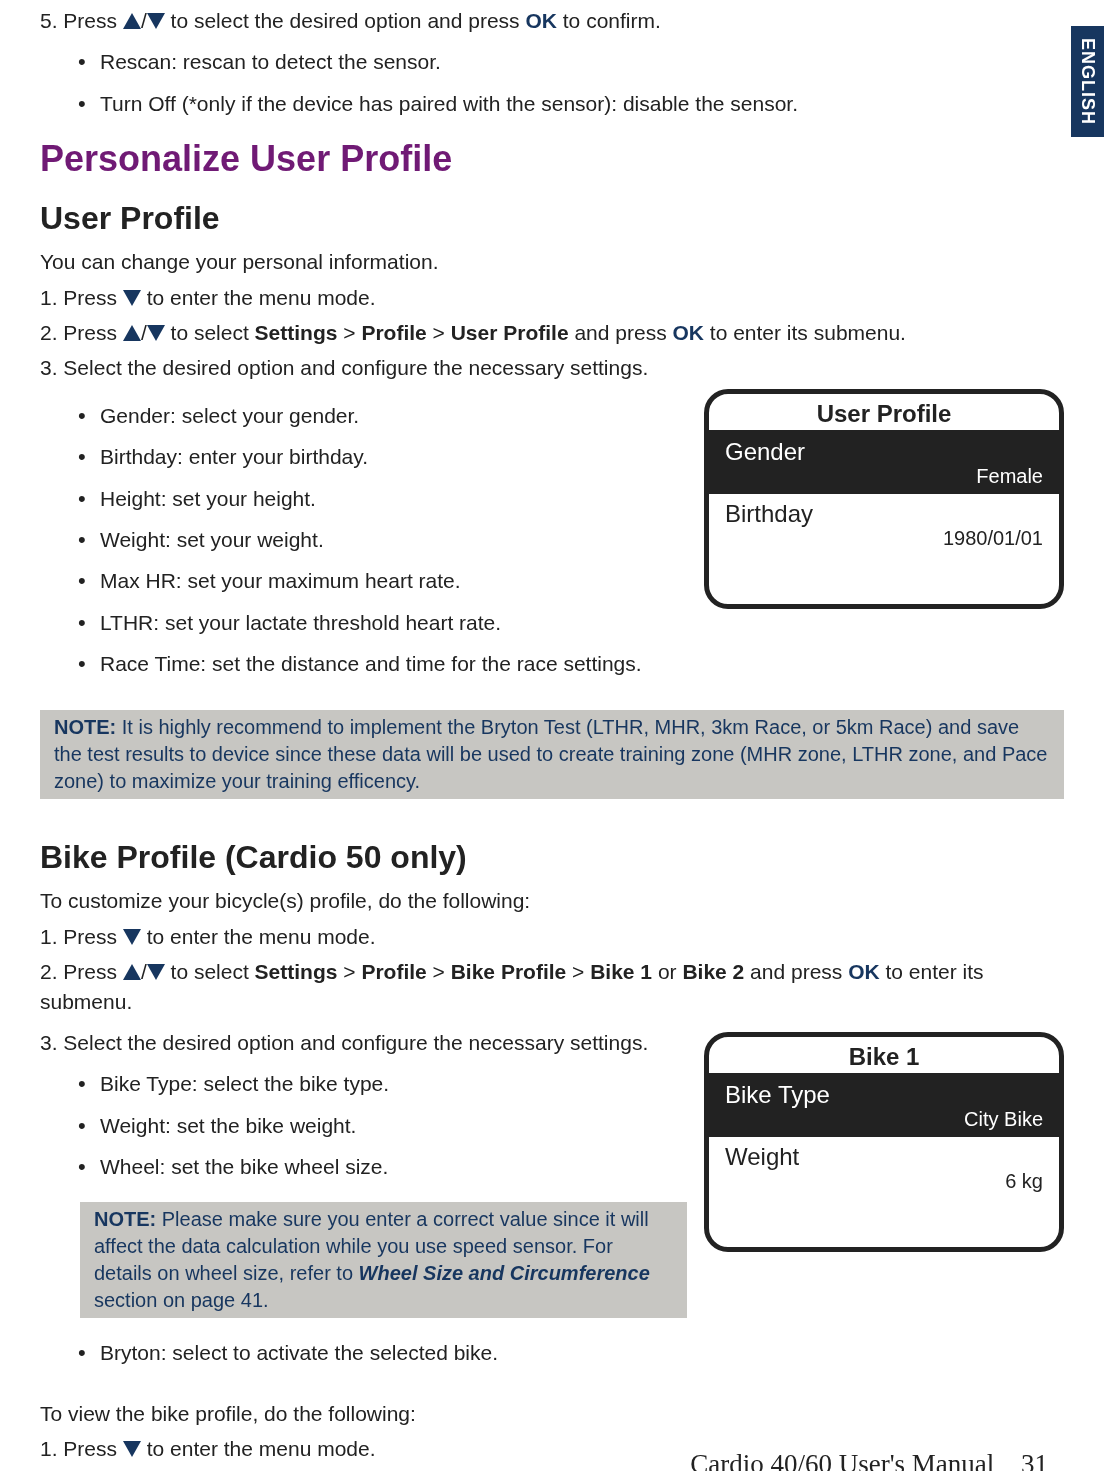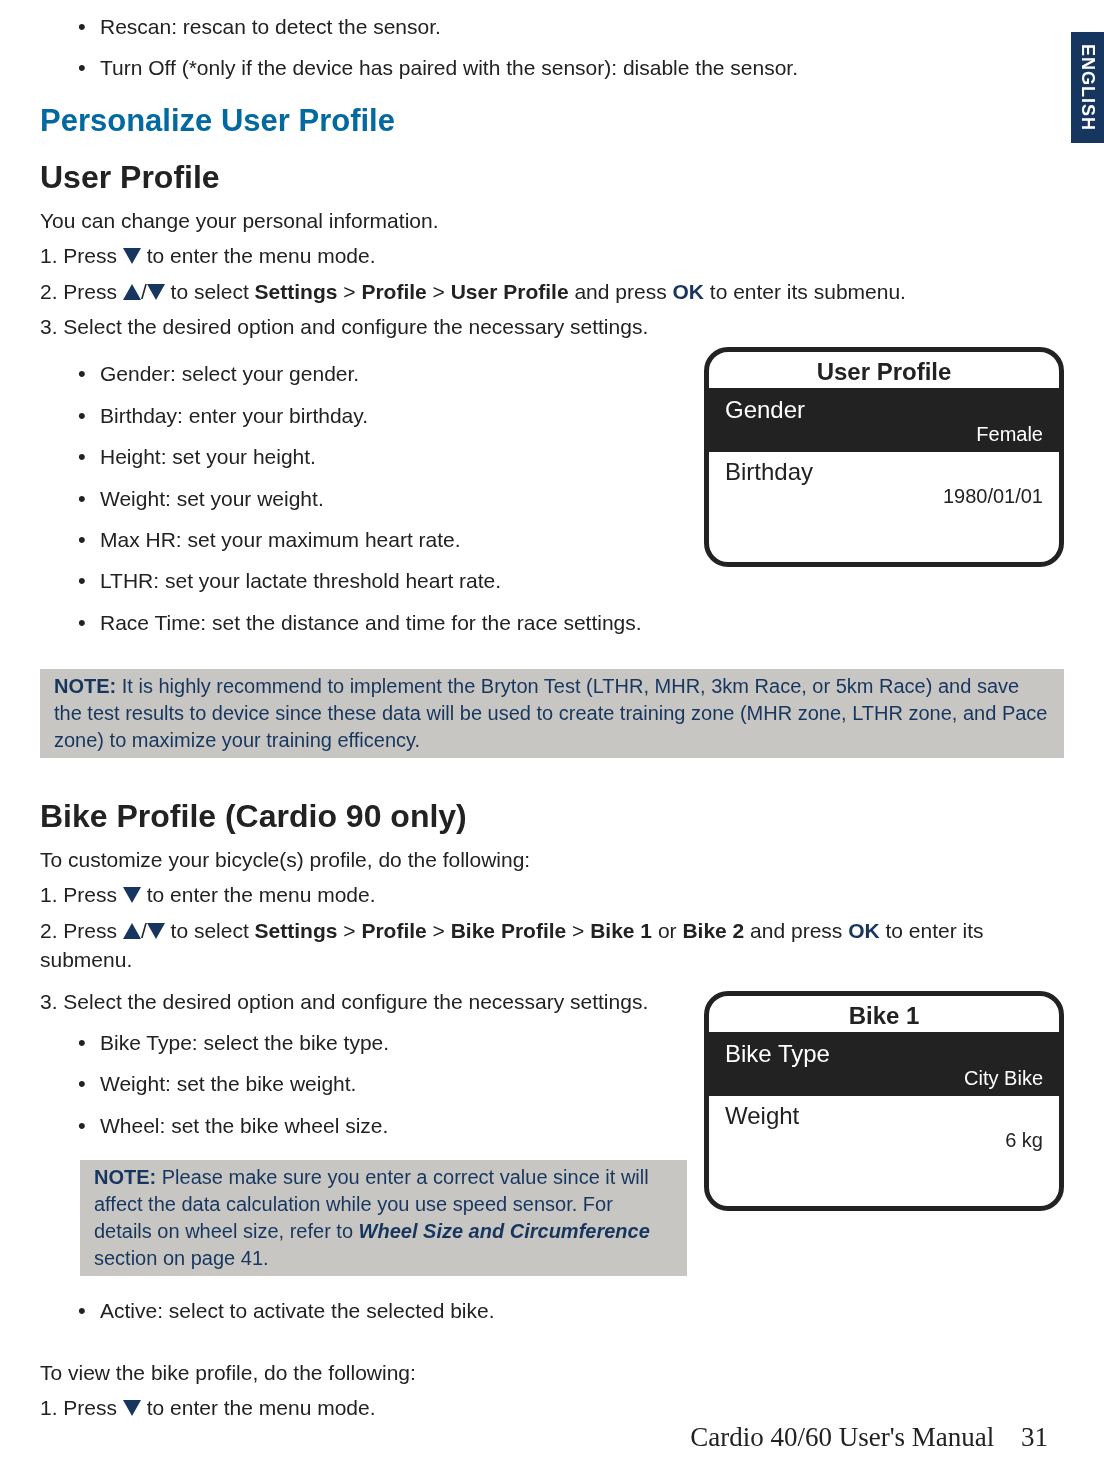--- a/index.html
+++ b/index.html
@@ -23,23 +23,23 @@
     right: 0;
     background: #17365f;
     color: #fff;
     writing-mode: vertical-rl;
     padding: 12px 6px;
     font-weight: bold;
     font-size: 18px;
     letter-spacing: 1px;
   }
   h1.main-title {
-    color: #0369a1;
-    font-weight: bold;
-    font-size: 31px;
+    color: #701a75;
+    font-weight: bold;
+    font-size: 36px;
     margin: 20px 0 10px 0;
   }
   h2.section-title {
     color: #222;
     font-weight: bold;
     font-size: 32px;
     margin: 20px 0 10px 0;
   }
   p, li {
     font-size: 21px;
@@ -132,20 +132,23 @@
   }
   .footer .pg { margin-left: 20px; }
 </style>
 </head>
 <body>
 
 <div class="page">
 
   <div class="side-tab">ENGLISH</div>
 
+  <p class="body-text">
+    <span>5. Press </span><span class="tri up"></span>/<span class="tri down"></span><span> to select the desired option and press </span><span class="ok">OK</span><span> to confirm.</span>
+  </p>
   <ul class="sub">
     <li>Rescan: rescan to detect the sensor.</li>
     <li>Turn Off (*only if the device has paired with the sensor): disable the sensor.</li>
   </ul>
 
   <h1 class="main-title">Personalize User Profile</h1>
 
   <h2 class="section-title">User Profile</h2>
   <p class="body-text">You can change your personal information.</p>
   <p class="body-text">
@@ -180,42 +183,42 @@
           <div class="val">1980/01/01</div>
         </div>
       </div>
     </div>
   </div>
 
   <div class="note-box">
     <span class="note-label">NOTE:</span><span class="note-text"> It is  highly recommend to implement the Bryton Test (LTHR, MHR, 3km Race, or 5km Race) and save the test results to device since these data will be used to create training zone (MHR zone, LTHR zone, and Pace zone) to maximize your training efficency.</span>
   </div>
 
-  <h2 class="section-title" style="margin-top:40px">Bike Profile (Cardio 90 only)</h2>
+  <h2 class="section-title" style="margin-top:40px">Bike Profile (Cardio 50 only)</h2>
   <p class="body-text">To customize your bicycle(s) profile, do the following:</p>
   <p class="body-text">
     <span>1. Press </span><span class="tri down"></span><span> to enter the menu mode.</span>
   </p>
   <p class="body-text" style="padding-left:0;">
     <span>2. Press </span><span class="tri up"></span>/<span class="tri down"></span><span> to select </span><span class="bold">Settings</span><span> &gt; </span><span class="bold">Profile</span><span> &gt; </span><span class="bold">Bike Profile</span><span> &gt; </span><span class="bold">Bike 1</span><span> or </span><span class="bold">Bike 2</span><span> and press </span><span class="ok">OK</span><span> to enter its submenu.</span>
   </p>
 
   <div class="flex-row">
     <div class="left">
       <p class="body-text">3. Select the desired option and configure the necessary settings.</p>
       <ul class="sub">
         <li>Bike Type: select the bike type.</li>
         <li>Weight: set the bike weight.</li>
         <li>Wheel: set the bike wheel size.</li>
       </ul>
       <div class="note-box" style="margin-left:40px">
         <span class="note-label">NOTE:</span><span class="note-text"> Please make sure you enter a correct value since it will affect the data calculation while you use speed sensor. For details on wheel size, refer to </span><span class="note-link">Wheel Size and Circumference</span><span class="note-text"> section on page 41.</span>
       </div>
       <ul class="sub">
-        <li>Active: select to activate the selected bike.</li>
+        <li>Bryton: select to activate the selected bike.</li>
       </ul>
     </div>
     <div class="right" style="padding-top:10px;">
       <div class="device">
         <div class="d-title">Bike 1</div>
         <div class="d-row sel">
           <div class="lbl">Bike Type</div>
           <div class="val">City Bike</div>
         </div>
         <div class="d-row">

